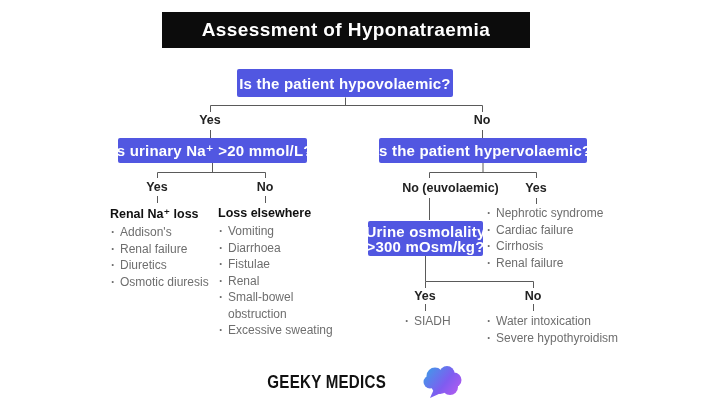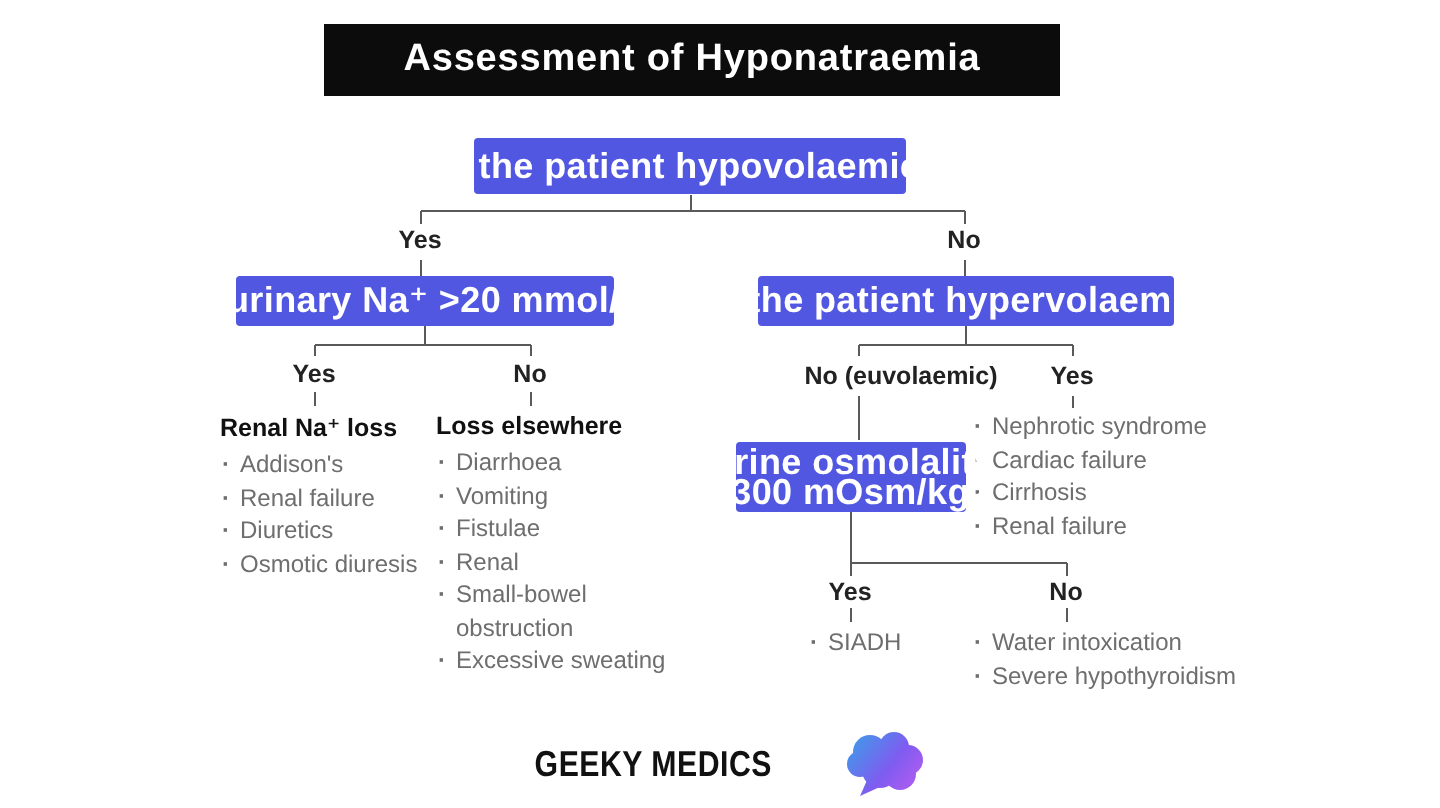--- a/index.html
+++ b/index.html
@@ -22,21 +22,21 @@
 
   .title-box{
     position:absolute;left:162px;top:12px;width:368px;height:36px;
     background:var(--title-bg);color:#fff;display:flex;align-items:center;justify-content:center;
     font-size:19px;font-weight:700;letter-spacing:.4px;
   }
 
   .node{
     position:absolute;background:var(--node-fill);color:#fff;
     display:flex;align-items:center;justify-content:center;flex-direction:column;
-    font-size:18px;font-weight:600;letter-spacing:.2px;border-radius:2px;
+    font-size:15px;font-weight:600;letter-spacing:.2px;border-radius:2px;
     text-align:center;line-height:15px;white-space:nowrap;
   }
   .node-hypovolaemic{left:237px;top:69px;width:216px;height:28px;}
   .node-urinary{left:118px;top:138px;width:189px;height:25px;}
   .node-hypervolaemic{left:379px;top:138px;width:208px;height:25px;align-items:center;}
   .node-osmolality{left:368px;top:221px;width:115px;height:35px;}
 
   .branch-label{
     position:absolute;transform:translateX(-50%);
     font-size:12.5px;font-weight:700;color:var(--label-text);white-space:nowrap;
@@ -113,22 +113,22 @@
   <div class="outcome col-renal">
     <div class="hdr">Renal Na⁺ loss</div>
     <div class="item">Addison's</div>
     <div class="item">Renal failure</div>
     <div class="item">Diuretics</div>
     <div class="item">Osmotic diuresis</div>
   </div>
 
   <div class="outcome col-loss">
     <div class="hdr">Loss elsewhere</div>
+    <div class="item">Vomiting</div>
     <div class="item">Diarrhoea</div>
-    <div class="item">Vomiting</div>
     <div class="item">Fistulae</div>
     <div class="item">Renal</div>
     <div class="item">Small-bowel obstruction</div>
     <div class="item">Excessive sweating</div>
   </div>
 
   <div class="outcome col-hyper-yes">
     <div class="item">Nephrotic syndrome</div>
     <div class="item">Cardiac failure</div>
     <div class="item">Cirrhosis</div>

